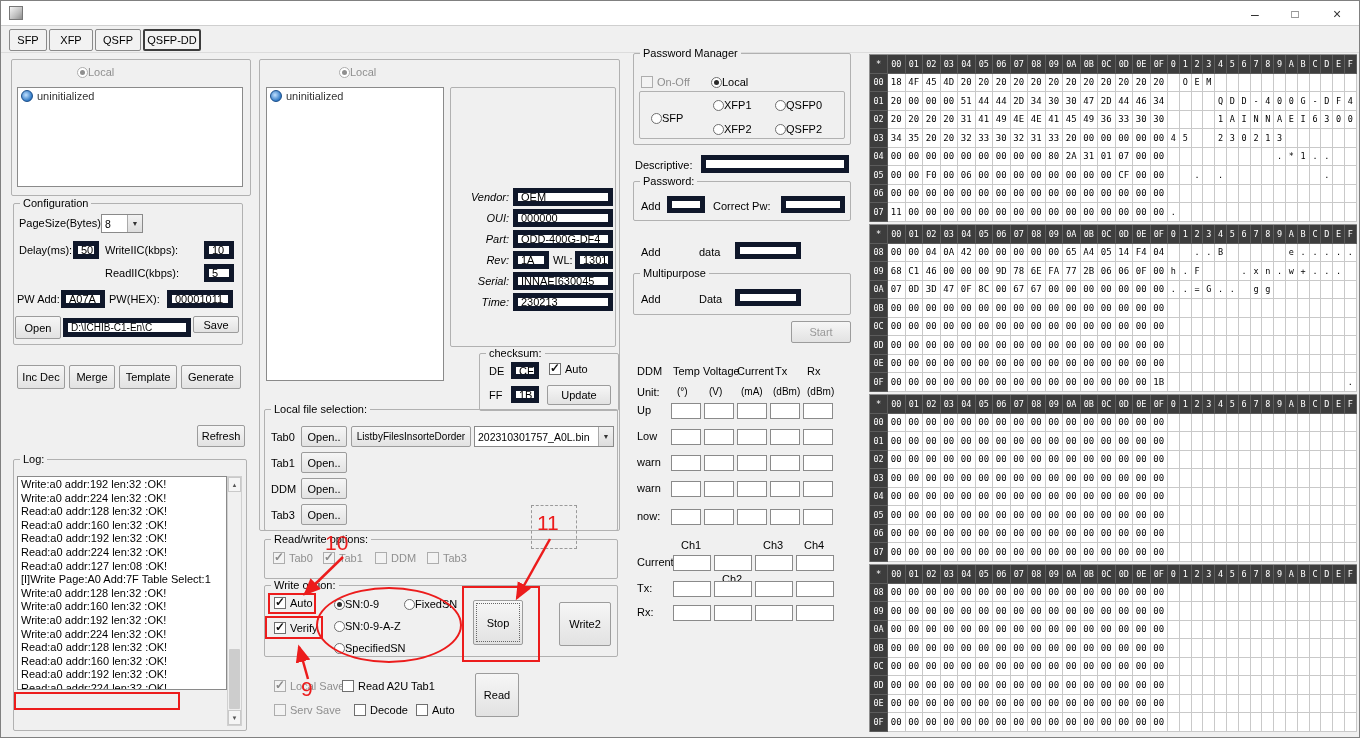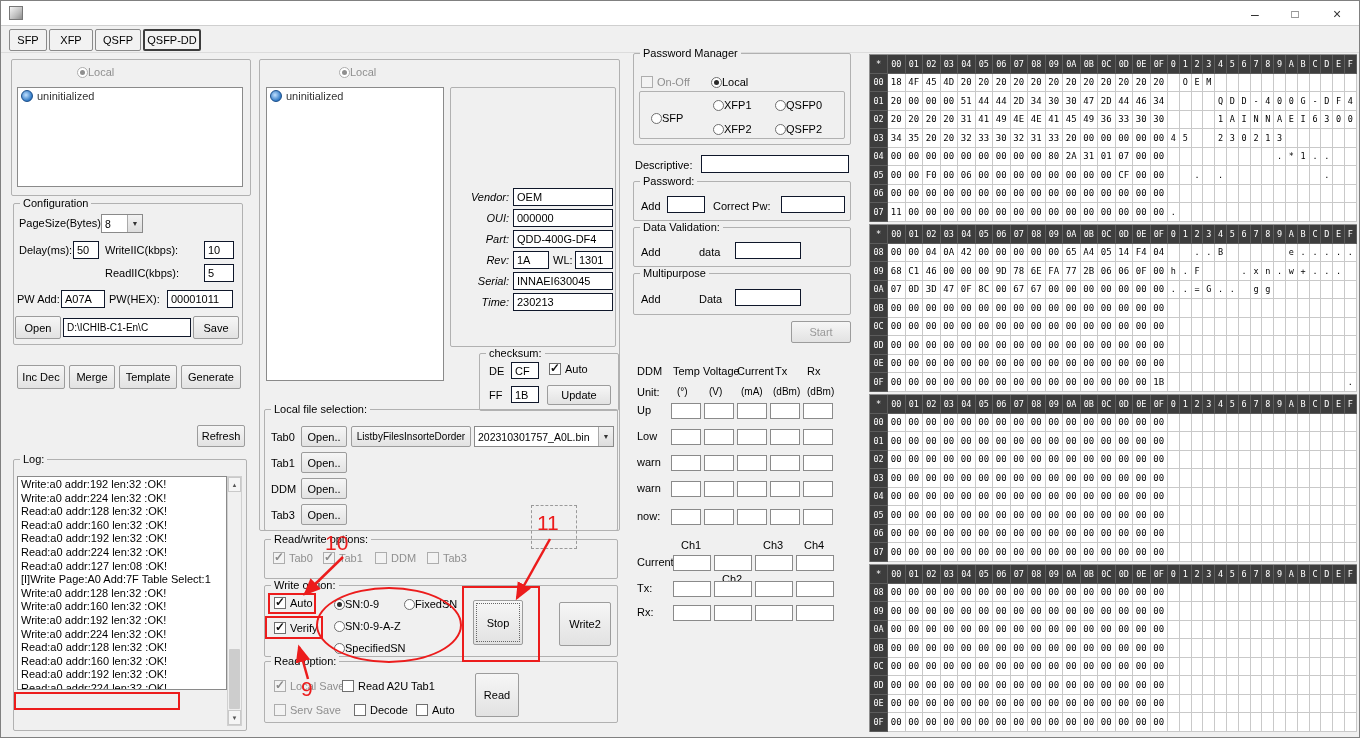--- a/index.html
+++ b/index.html
@@ -10,21 +10,21 @@
   .title{position:absolute;left:28px;top:5px;font-size:12px;font-weight:bold;white-space:nowrap;}
   .wbtn{position:absolute;top:0;width:40px;height:25px;display:flex;align-items:center;justify-content:center;font-size:14px;color:#333;}
   .tabbar{position:absolute;left:0;top:25px;width:100%;height:27px;background:#f0f0f0;border-bottom:1px solid #dcdcdc;}
   .tab{position:absolute;top:3px;height:22px;background:#f2f2f2;border:1px solid #8a8a8a;border-radius:2px;display:flex;align-items:center;justify-content:center;white-space:nowrap;}
   .tab.active{border:2px solid #3c3c3c;}
   .gb{position:absolute;border:1px solid #b1b1b1;border-radius:2px;}
   .gbt{position:absolute;top:-7px;left:6px;background:#f0f0f0;padding:0 3px;font-size:11px;white-space:nowrap;}
   .lbl{position:absolute;white-space:nowrap;font-size:11px;}
   .lbl.sm{font-size:10px;}
   .lbl-r{position:absolute;text-align:right;white-space:nowrap;font-size:11px;font-style:italic;}
-  .txt{position:absolute;background:#fff;border:1px solid #0f172a;display:flex;align-items:center;padding:0 3px;font-size:11px;white-space:nowrap;overflow:hidden;}
+  .txt{position:absolute;background:#fff;border:5px solid #0f172a;display:flex;align-items:center;padding:0 3px;font-size:11px;white-space:nowrap;overflow:hidden;}
   .txt.sm{font-size:10px;}
   .btn{position:absolute;background:linear-gradient(#f6f6f6,#e2e2e2);border:1px solid #9c9c9c;border-radius:2px;display:flex;align-items:center;justify-content:center;font-size:11px;white-space:nowrap;}
   .btn.sm{font-size:10px;}
   .btn.dis{color:#999;}
   .btn.focus{outline:1px dotted #666;outline-offset:-4px;}
   .combo{position:absolute;background:#fff;border:1px solid #8a8a8a;display:flex;align-items:stretch;overflow:hidden;}
   .cval{flex:1;display:flex;align-items:center;padding:0 3px;font-size:10.5px;white-space:nowrap;overflow:hidden;}
   .carr{width:15px;background:linear-gradient(#f2f2f2,#ddd);border-left:1px solid #aaa;display:flex;align-items:center;justify-content:center;font-size:7px;color:#333;flex:none;}
   .cb{position:absolute;display:flex;align-items:center;gap:4px;white-space:nowrap;}
   .cbx{width:12px;height:12px;background:#fff;border:1px solid #6f6f6f;position:relative;flex:none;}
@@ -101,21 +101,21 @@
   <div class="lbl" style="left:104px;top:243px;">WriteIIC(kbps):</div>
   <div class="txt" style="left:203px;top:240px;width:30px;height:18px;">10</div>
   <div class="lbl" style="left:104px;top:266px;">ReadIIC(kbps):</div>
   <div class="txt" style="left:203px;top:263px;width:30px;height:18px;">5</div>
   <div class="lbl" style="left:16px;top:292px;">PW Add:</div>
   <div class="txt" style="left:60px;top:289px;width:44px;height:18px;">A07A</div>
   <div class="lbl" style="left:108px;top:292px;">PW(HEX):</div>
   <div class="txt" style="left:166px;top:289px;width:66px;height:18px;">00001011</div>
   <div class="btn" style="left:14px;top:315px;width:46px;height:23px;">Open</div>
   <div class="txt sm" style="left:62px;top:317px;width:128px;height:19px;">D:\ICHIB-C1-En\C</div>
-  <div class="btn" style="left:192px;top:315px;width:46px;height:23px;">Save</div>
+  <div class="btn" style="left:192px;top:315px;width:46px;height:17px;">Save</div>
 
   <div class="btn" style="left:16px;top:364px;width:48px;height:24px;">Inc Dec</div>
   <div class="btn" style="left:68px;top:364px;width:46px;height:24px;">Merge</div>
   <div class="btn" style="left:118px;top:364px;width:58px;height:24px;">Template</div>
   <div class="btn" style="left:180px;top:364px;width:60px;height:24px;">Generate</div>
   <div class="btn" style="left:196px;top:424px;width:48px;height:22px;">Refresh</div>
 
   <div class="gb" style="left:12px;top:458px;width:234px;height:272px;">
     <span class="gbt">Log:</span>
   </div>
@@ -245,23 +245,20 @@
       <span class="rdc"></span>
       <span class="rl">SN:0-9-A-Z</span>
     </div>
   <div class="rd" style="left:333px;top:641px;">
       <span class="rdc"></span>
       <span class="rl">SpecifiedSN</span>
     </div>
   <div class="btn focus" style="left:472px;top:599px;width:50px;height:45px;">Stop</div>
   <div class="btn" style="left:558px;top:601px;width:52px;height:44px;">Write2</div>
 
-  <div class="gb" style="left:263px;top:660px;width:354px;height:62px;">
-    <span class="gbt">Read option:</span>
-  </div>
   <div class="cb checked dis" style="left:273px;top:679px;">
       <span class="cbx"></span>
       <span class="cl">Local Save</span>
     </div>
   <div class="cb" style="left:341px;top:679px;">
       <span class="cbx"></span>
       <span class="cl">Read A2U Tab1</span>
     </div>
   <div class="cb dis" style="left:273px;top:703px;">
       <span class="cbx"></span>
@@ -314,23 +311,20 @@
   <div class="txt" style="left:700px;top:154px;width:148px;height:18px;"></div>
 
   <div class="gb" style="left:632px;top:180px;width:218px;height:40px;">
     <span class="gbt">Password:</span>
   </div>
   <div class="lbl" style="left:640px;top:199px;">Add</div>
   <div class="txt" style="left:666px;top:195px;width:38px;height:17px;"></div>
   <div class="lbl" style="left:712px;top:199px;">Correct Pw:</div>
   <div class="txt" style="left:780px;top:195px;width:64px;height:17px;"></div>
 
-  <div class="gb" style="left:632px;top:226px;width:218px;height:40px;">
-    <span class="gbt">Data Validation:</span>
-  </div>
   <div class="lbl" style="left:640px;top:245px;">Add</div>
   <div class="lbl" style="left:698px;top:245px;">data</div>
   <div class="txt" style="left:734px;top:241px;width:66px;height:17px;"></div>
 
   <div class="gb" style="left:632px;top:272px;width:218px;height:42px;">
     <span class="gbt">Multipurpose</span>
   </div>
   <div class="lbl" style="left:640px;top:292px;">Add</div>
   <div class="lbl" style="left:698px;top:292px;">Data</div>
   <div class="txt" style="left:734px;top:288px;width:66px;height:17px;"></div>

